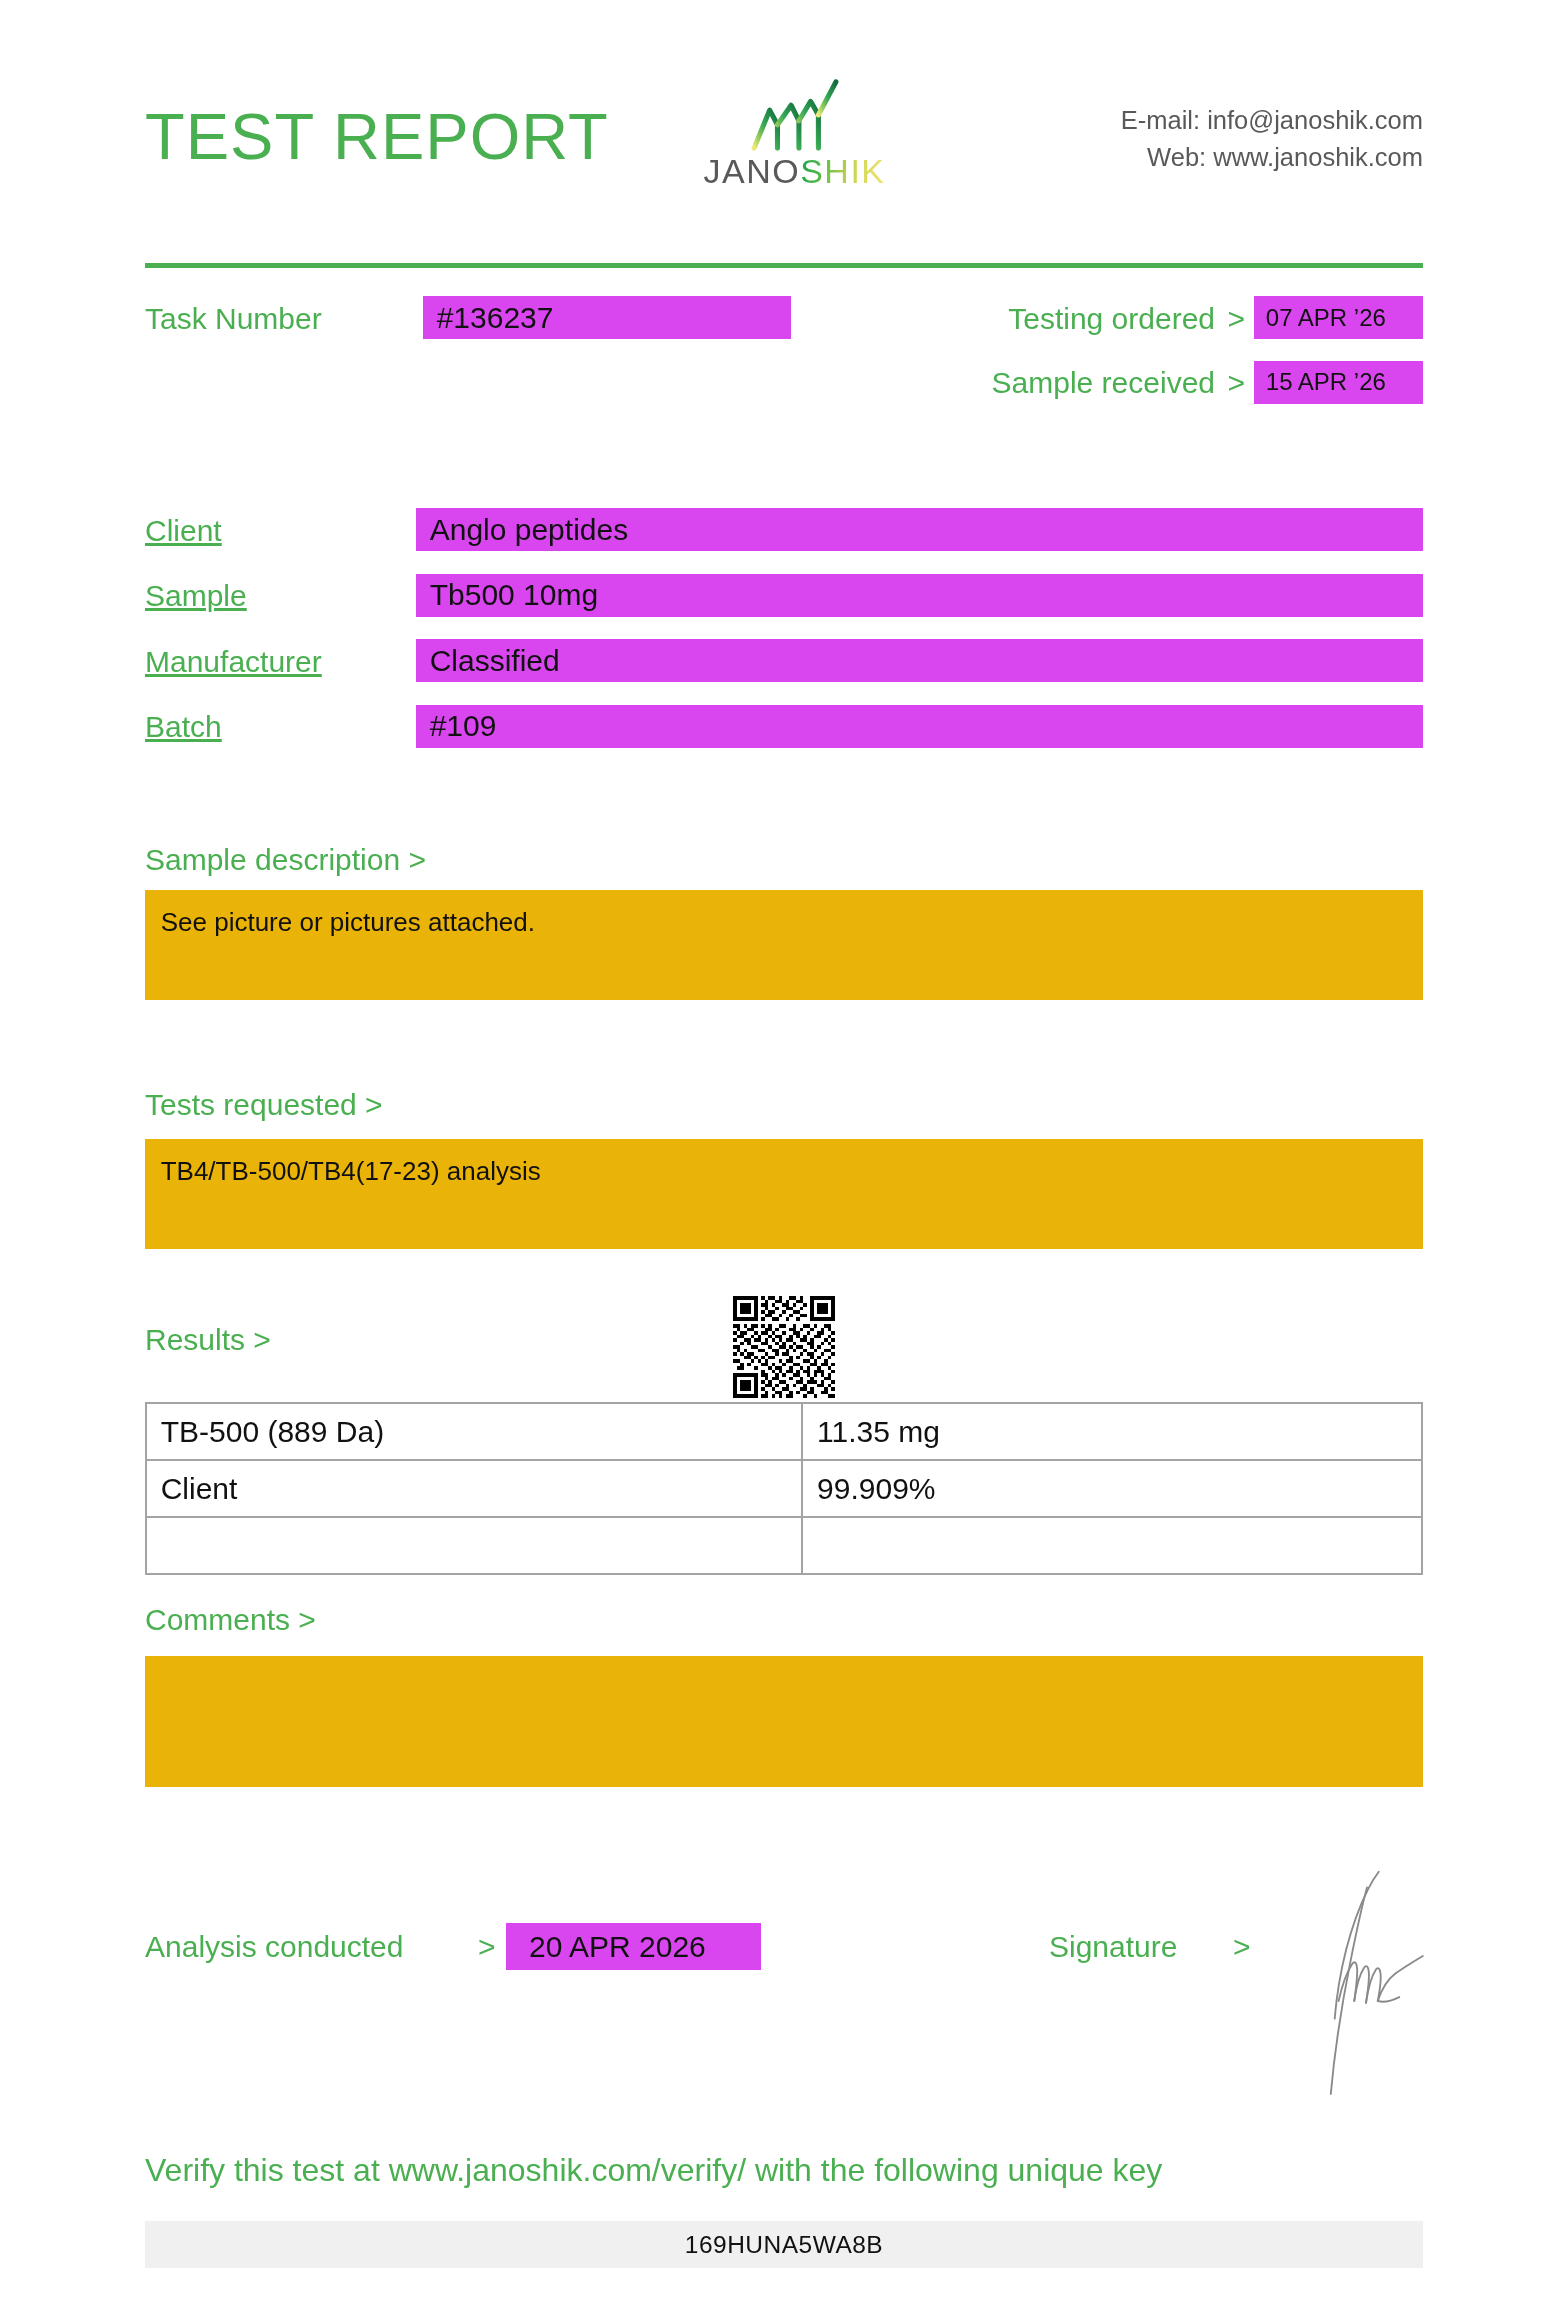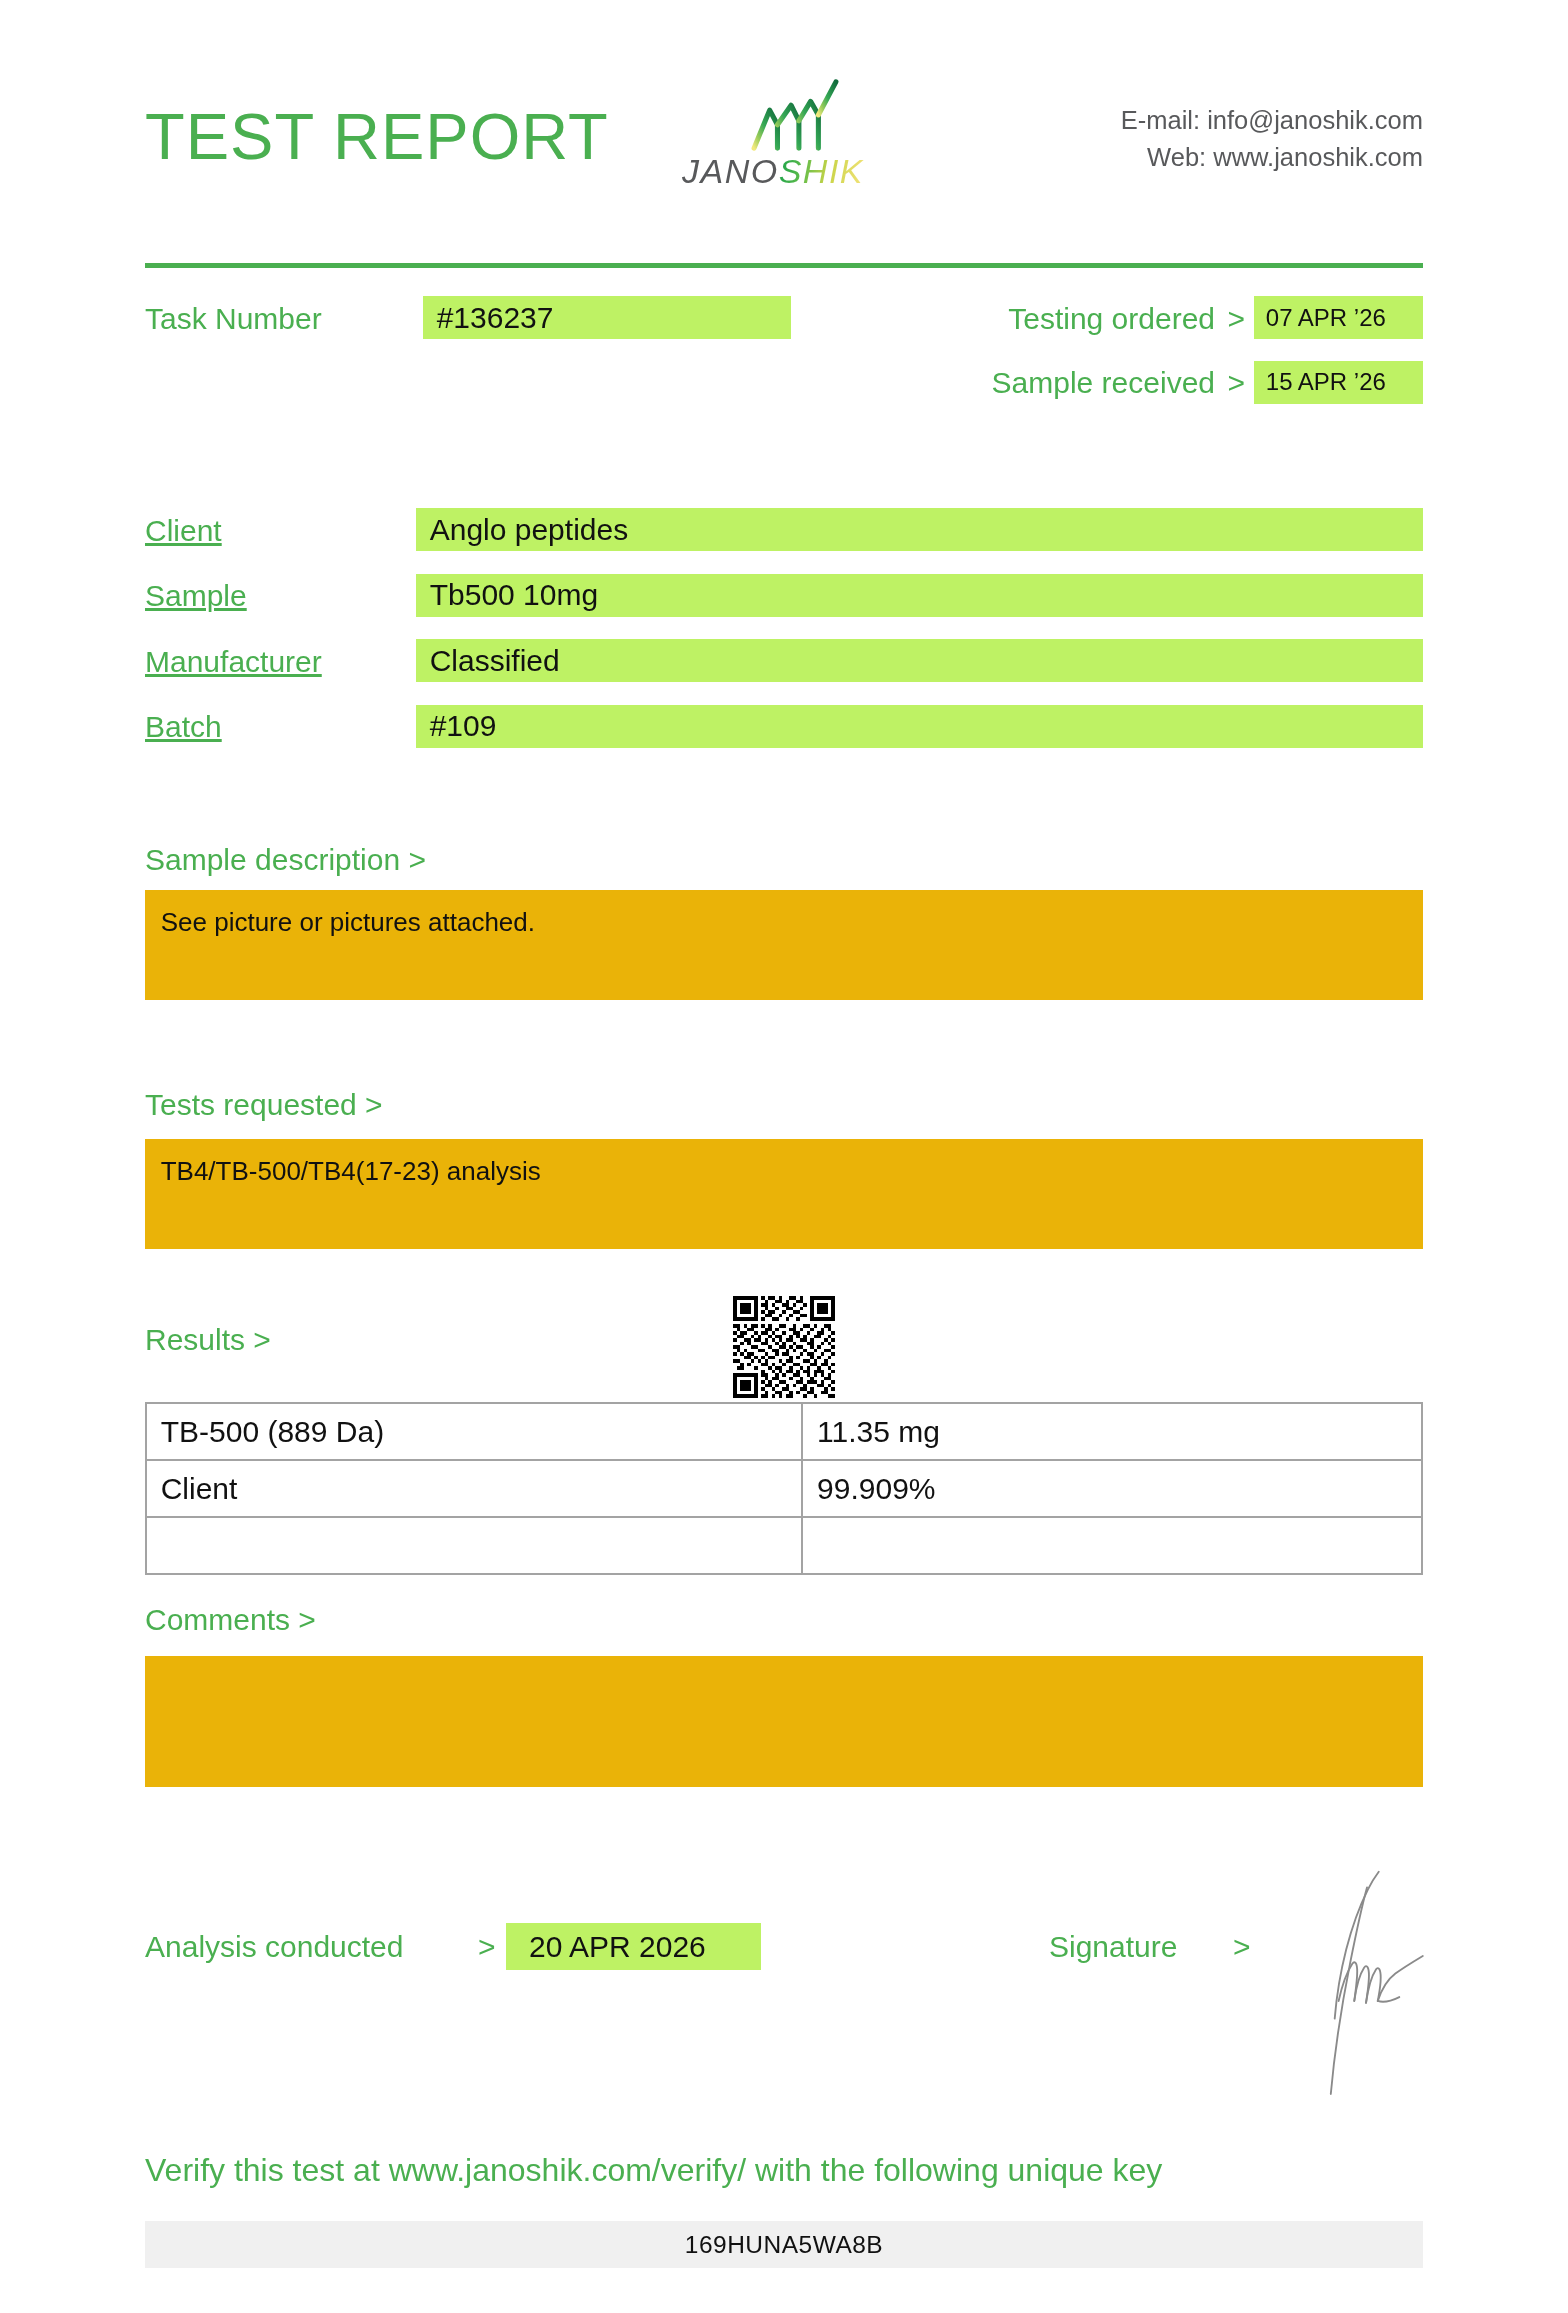--- a/index.html
+++ b/index.html
@@ -40,22 +40,21 @@
     color: #4aaf50;
     font-weight: 400;
     line-height: 1;
     white-space: nowrap;
   }
   .logo-block {
     position: absolute;
     left: 537px;
     top: -17.6px;
     width: 225px;
-    text-align: left;
-    font-style: italic;
+    text-align: center;
   }
   .logo-mark {
     display: block;
     margin: 0 auto;
     width: 94px;
     height: 76px;
   }
   .logo-word {
     font-size: 34px;
     letter-spacing: 1.5px;
@@ -91,21 +90,21 @@
   }
 
   
   .glabel {
     color: #4aaf50;
     font-size: 30px;
     line-height: 1;
     white-space: nowrap;
   }
   .field {
-    background: #bef264;
+    background: #d946ef;
     font-size: 30px;
     color: #111;
     line-height: 1;
     display: flex;
     align-items: center;
     box-sizing: border-box;
   }
 
   
   .task-row {

